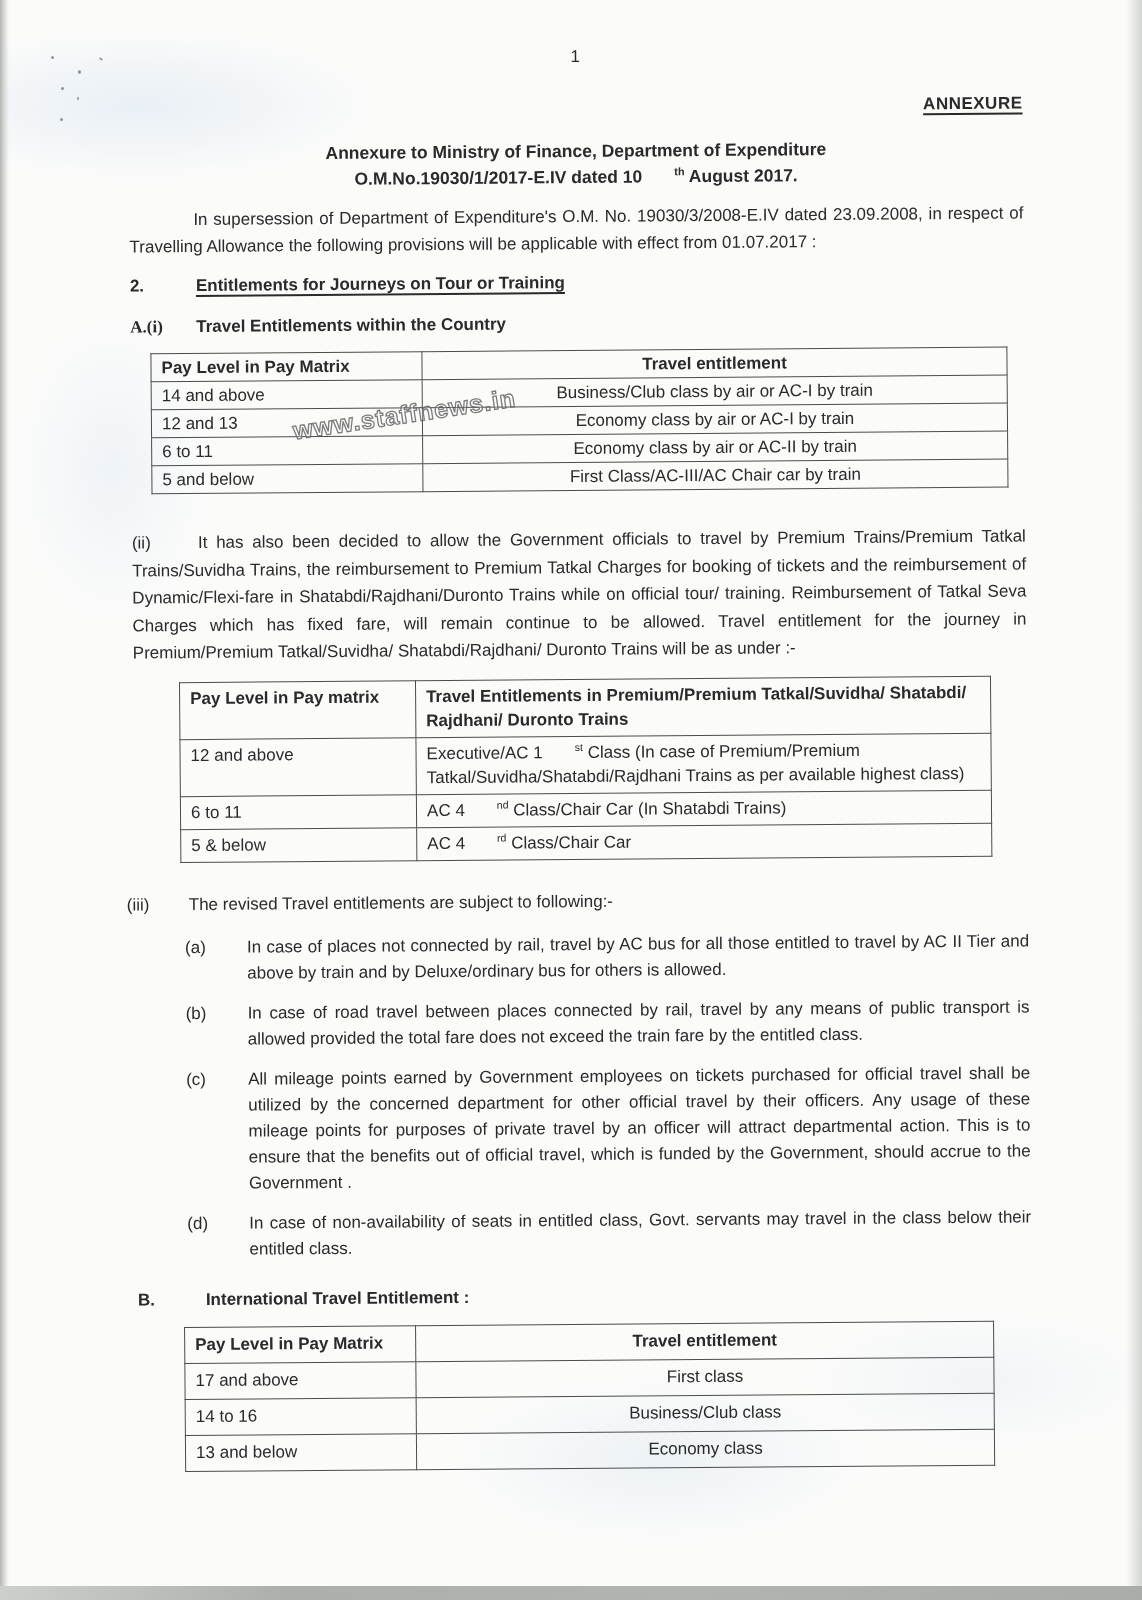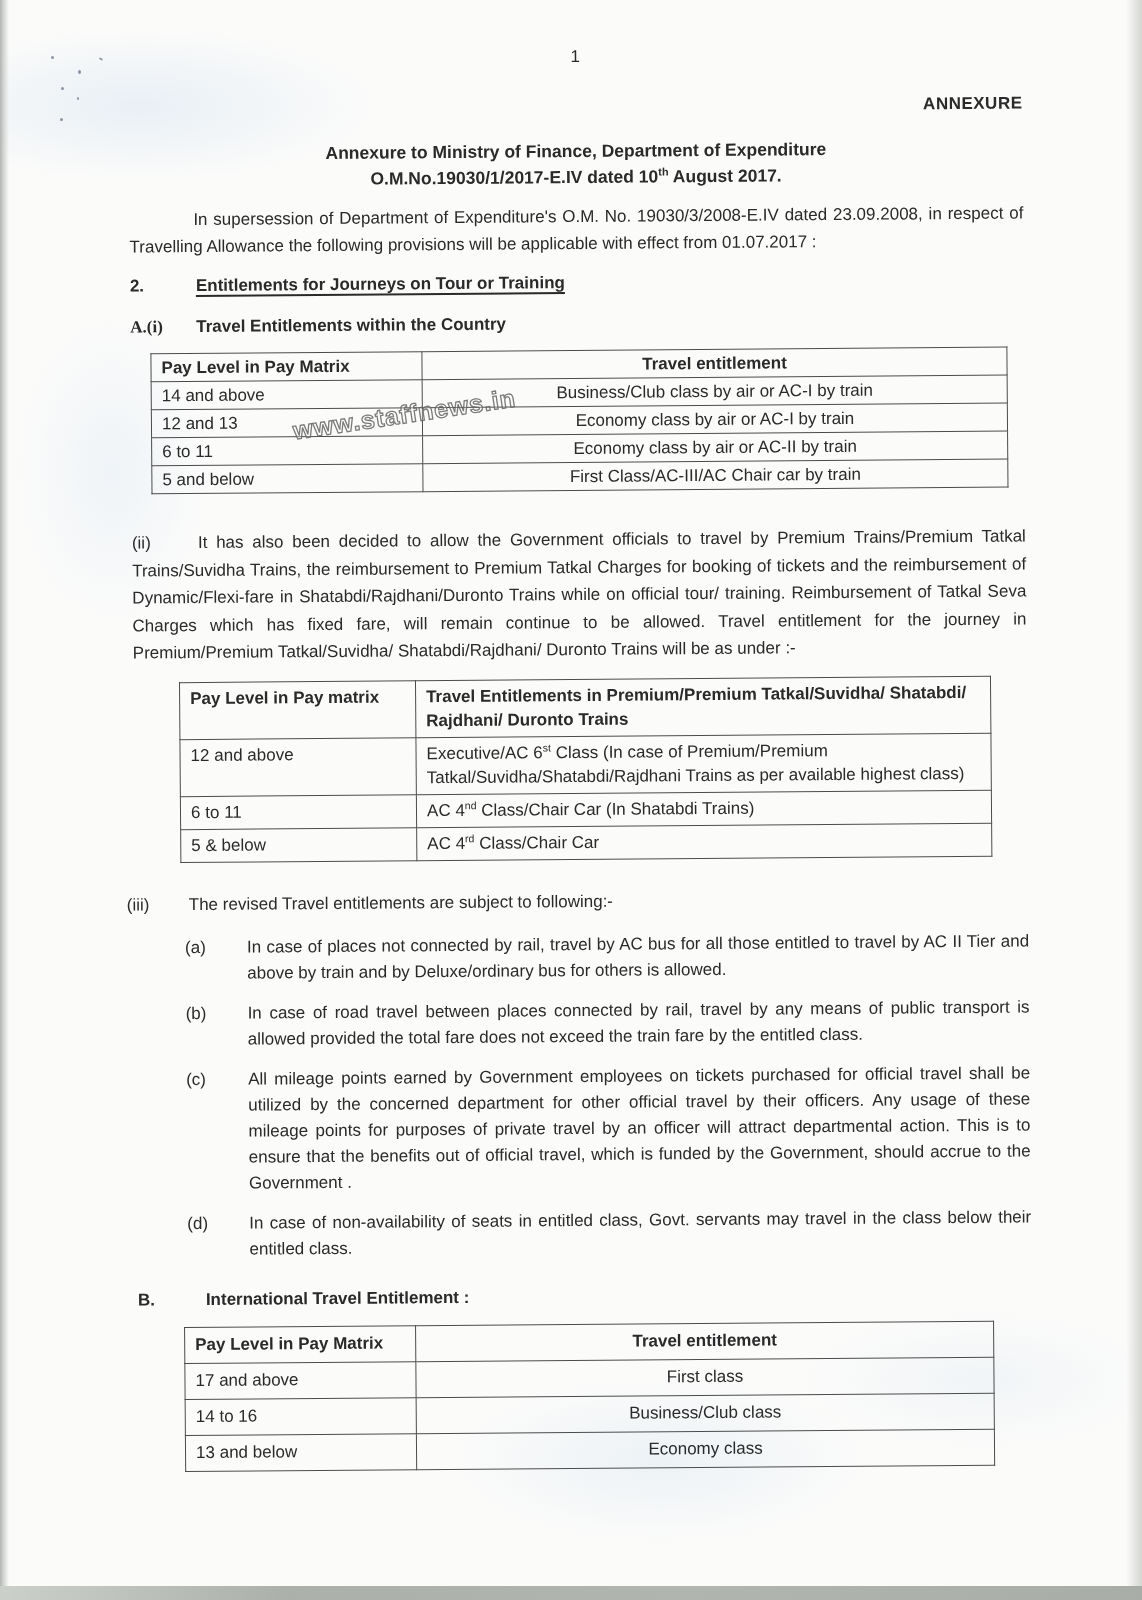--- a/index.html
+++ b/index.html
@@ -27,21 +27,21 @@
   .m4{left:61px; top:87px; width:3px; height:3px;}
   .m5{left:77px; top:97px; width:2px; height:3px;}
   .m6{left:60px; top:118px; width:3px; height:3px;}
 
   .content { position:absolute; left:128px; top:46px; width:894px;
     transform:rotate(-0.45deg); transform-origin:50% 0; line-height:22px; }
 
   .pageno { text-align:center; }
   .annexure-row { margin-top:28px; text-align:right; }
   .annexure { font-weight:bold; letter-spacing:.5px;
-    text-underline-offset:4px; text-decoration-thickness:2px; }
+    text-decoration:underline; text-underline-offset:4px; text-decoration-thickness:2px; }
   .title { margin-top:20px; text-align:center; font-weight:bold; line-height:26px; font-size:17.5px; }
   .intro { margin:13px 0 0 0; text-align:justify; text-indent:64px; line-height:27px; }
 
   .h-num { font-weight:bold; }
   .sec2  { margin-top:15px; }
   .sec2 .num  { display:inline-block; width:66px; }
   .sec2-title { text-decoration:underline; text-underline-offset:4px; text-decoration-thickness:1.5px; }
   .secai { margin-top:19px; }
   .secai .num { display:inline-block; width:66px;font-family:Liberation Serif, serif; }
   .secb  { margin-top:26px; }
@@ -64,21 +64,21 @@
 
   .hang { margin:35px 0 0 0; text-align:justify; line-height:27.5px; }
   .hang .plabel { display:inline-block; width:66px; }
   .p3 { margin:28px 0 0 -8px; }
   .p3 .plabel { display:inline-block; width:62px; }
   .subitem { display:flex; margin:17px 0 0 50px; line-height:26px; }
   .subitem + .subitem { margin-top:14px; }
   .slabel { width:62px; flex-shrink:0; }
   .stext  { flex:1; text-align:justify; }
 
-  sup { font-size:62%; line-height:0; vertical-align:super; }
+  sup { font-size:62%; line-height:0; vertical-align:super;margin-left:32px; }
 
   .watermark { position:absolute; left:292px; top:400px; z-index:5;
     font-size:25px; font-weight:bold; letter-spacing:1px;
     transform:rotate(-8.5deg); color:rgba(255,255,255,0.25);
     -webkit-text-stroke:1.3px rgba(100,100,100,0.85); }
 </style>
 </head>
 <body>
 
 <div class="page">
@@ -145,21 +145,21 @@
     <p class="hang"><span class="plabel">(ii)</span><span>It has also been decided to allow the Government officials to travel by Premium Trains/Premium Tatkal Trains/Suvidha Trains, the reimbursement to Premium Tatkal Charges for booking of tickets  and the reimbursement of Dynamic/Flexi-fare in Shatabdi/Rajdhani/Duronto Trains while on official tour/ training. Reimbursement of Tatkal Seva Charges which has fixed fare, will remain continue to be  allowed. Travel entitlement for the journey in Premium/Premium Tatkal/Suvidha/ Shatabdi/Rajdhani/ Duronto Trains will be as under :-</span></p>
 
     <table class="t2">
       <tbody>
           <tr>
         <th class="c1">Pay Level in Pay matrix</th>
         <th>Travel Entitlements in Premium/Premium Tatkal/Suvidha/ Shatabdi/ Rajdhani/ Duronto Trains</th>
       </tr>
       <tr>
         <td class="c1">12 and above</td>
-        <td><span>Executive/AC 6</span><sup>st</sup><span> Class (In case of Premium/Premium Tatkal/Suvidha/Shatabdi/Rajdhani Trains as per available highest class)</span></td>
+        <td><span>Executive/AC 1</span><sup>st</sup><span> Class (In case of Premium/Premium Tatkal/Suvidha/Shatabdi/Rajdhani Trains as per available highest class)</span></td>
       </tr>
       <tr>
         <td class="c1">6  to 11</td>
         <td><span>AC 4</span><sup>nd</sup><span> Class/Chair Car (In Shatabdi Trains)</span></td>
       </tr>
       <tr>
         <td class="c1">5 &amp; below</td>
         <td><span>AC 4</span><sup>rd</sup><span> Class/Chair Car</span></td>
       </tr>
     </tbody>

